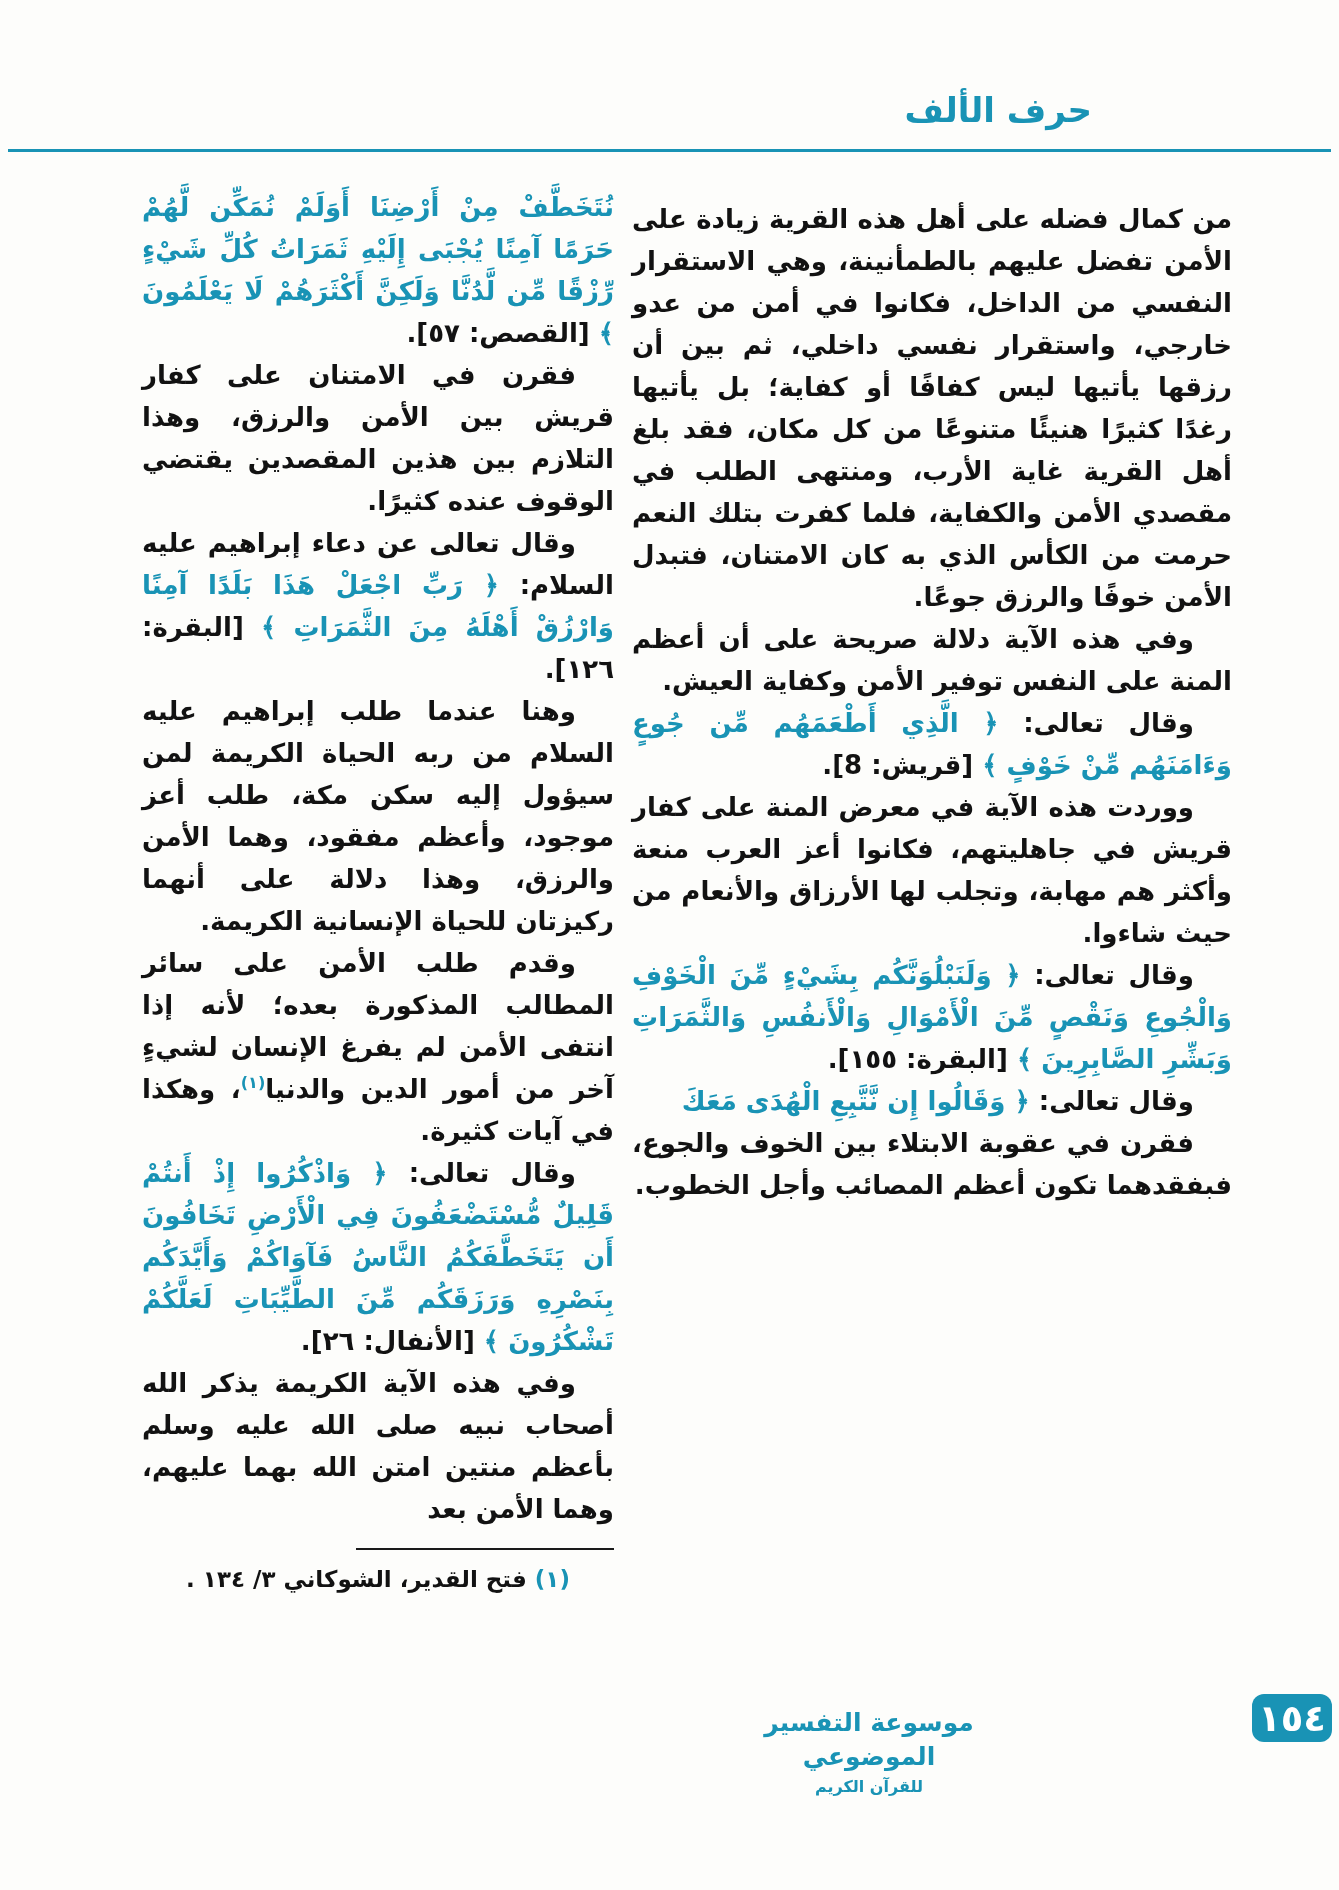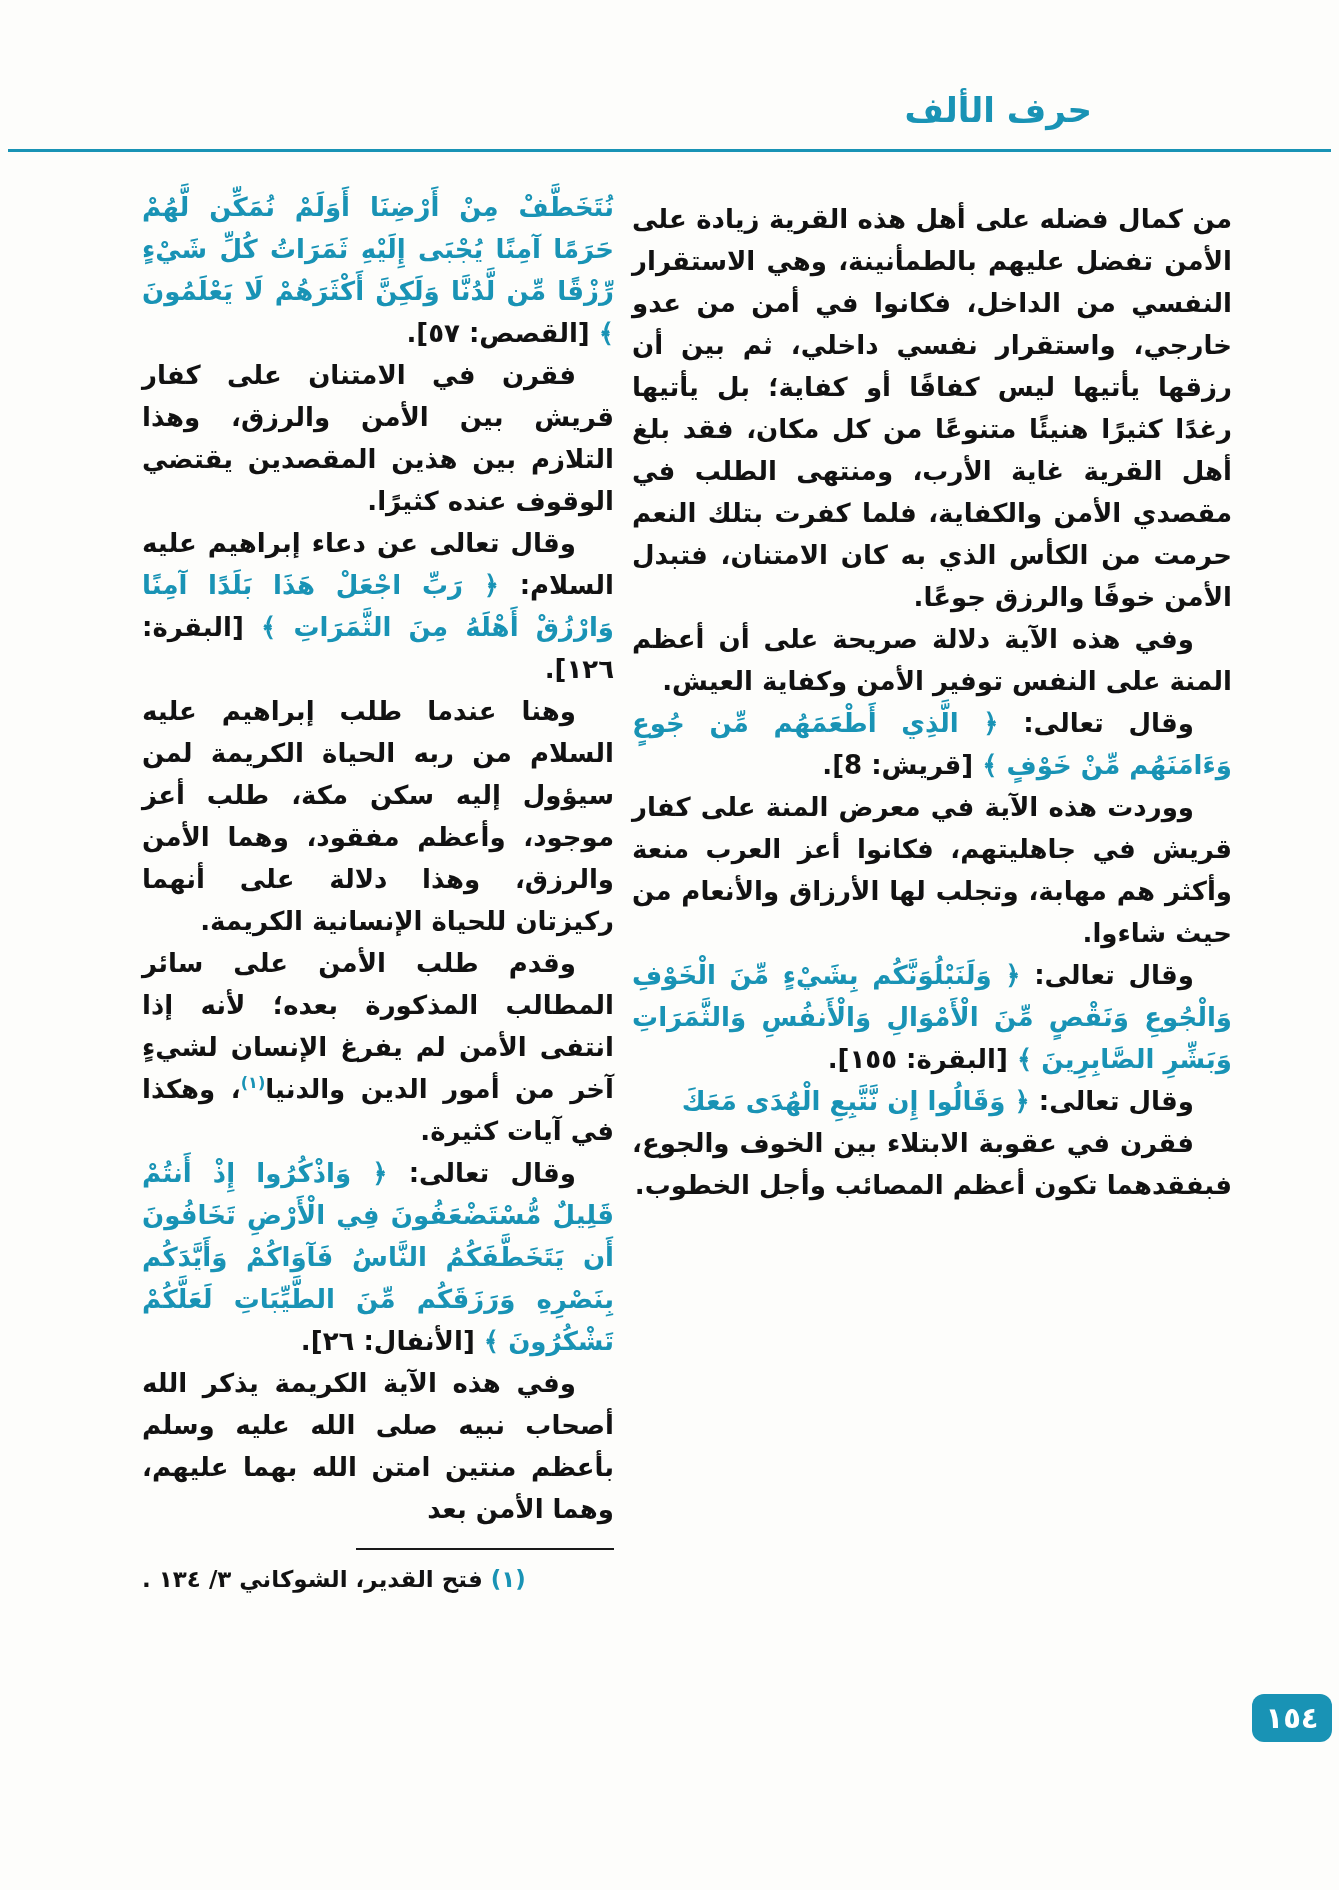--- a/index.html
+++ b/index.html
@@ -53,21 +53,21 @@
   }
   .footnote-block { margin-top:18px; }
   .fn-rule {
     width:258px; height:2px;
     background:#1a1a1a;
     margin-bottom:12px;
   }
   .fn-text {
     font-size:23px; line-height:34px;
     font-weight:700;
-    text-align:left;
+    text-align:center;
   }
   .fn-text .marker { color:var(--accent, #1993b5); margin-left:8px; }
   .emblem {
     position:absolute;
     bottom:92px; right:340px;
     width:260px;
     text-align:center;
     color:var(--accent, #1993b5);
   }
   .emblem-l1 {
@@ -83,21 +83,21 @@
   .page-badge {
     position:absolute;
     bottom:148px; right:7px;
     width:80px; height:48px;
     background:var(--accent, #1993b5);
     border-radius:12px;
     display:flex; align-items:center; justify-content:center;
   }
   .page-badge span {
     color:#ffffff;
-    font-size:29px; font-weight:700;
+    font-size:37px; font-weight:700;
     letter-spacing:1px;
   }
 </style>
 </head>
 <body>
 
 <div class="page">
 
   <div class="header-title">حرف الألف</div>
   <div class="header-rule"></div>
@@ -124,18 +124,22 @@
         </div>
       <div class="footnote-block">
         <div class="fn-rule"></div>
         <div class="fn-text">
           <span class="marker">(١)</span><span>فتح القدير، الشوكاني ٣/ ١٣٤ .</span>
         </div>
       </div>
     </div>
   </div>
 
+  <div class="emblem">
+    <div class="emblem-l1">موسوعة التفسير الموضوعي</div>
+    <div class="emblem-l2">للقرآن الكريم</div>
+  </div>
 
   <div class="page-badge">
     <span>١٥٤</span>
   </div>
 
 </div>
 
 </body></html>

